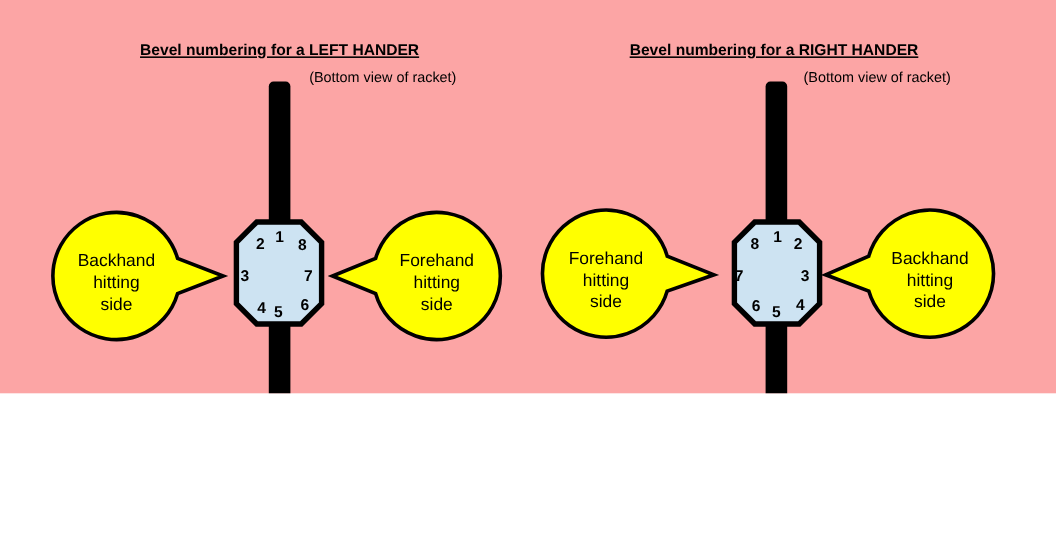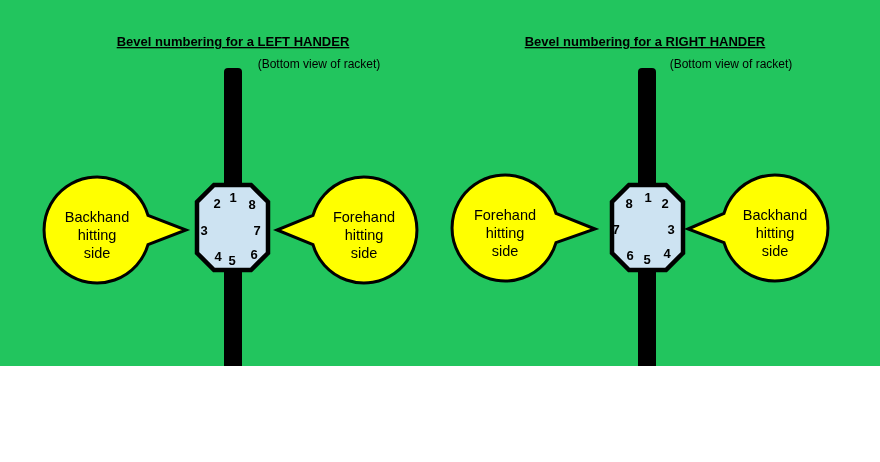--- a/index.html
+++ b/index.html
@@ -4,22 +4,22 @@
 <style>
   html, body {
     margin: 0;
     padding: 0;
     background: #ffffff;
     font-family: "Liberation Sans", sans-serif;
   }
   .canvas {
     position: relative;
     width: 880px;
-    height: 366px;
-    background: #22c55e;
+    height: 328px;
+    background: #fca5a5;
     overflow: hidden;
     text-decoration: underline;
   }
   .panel {
     position: absolute;
     top: 0;
     width: 440px;
     height: 462px;
   }
   .panel-left  { left: 0; }

